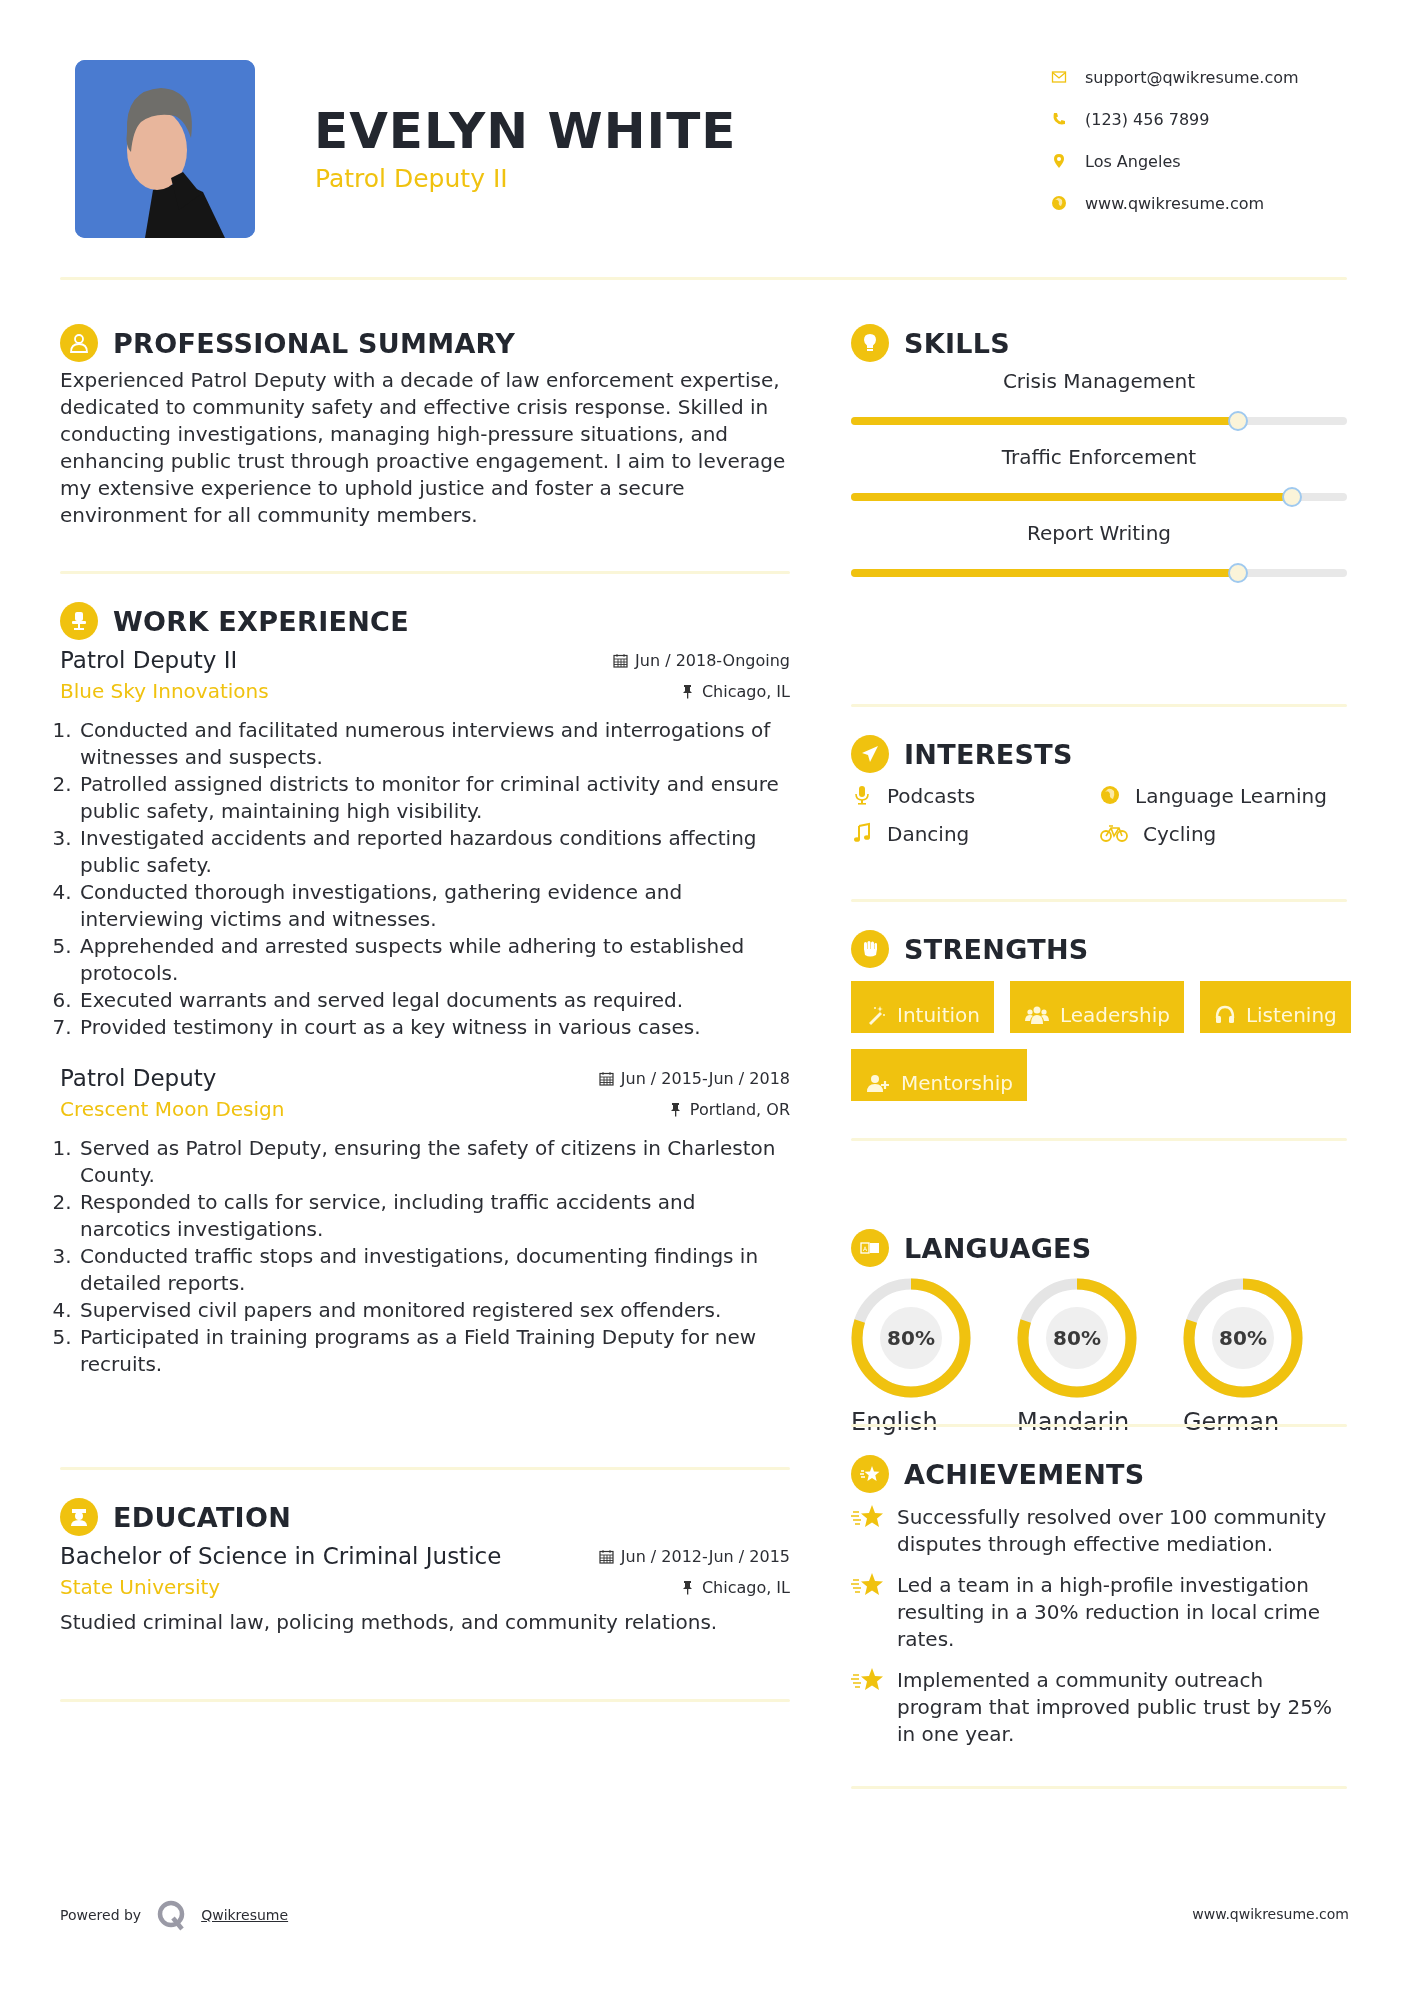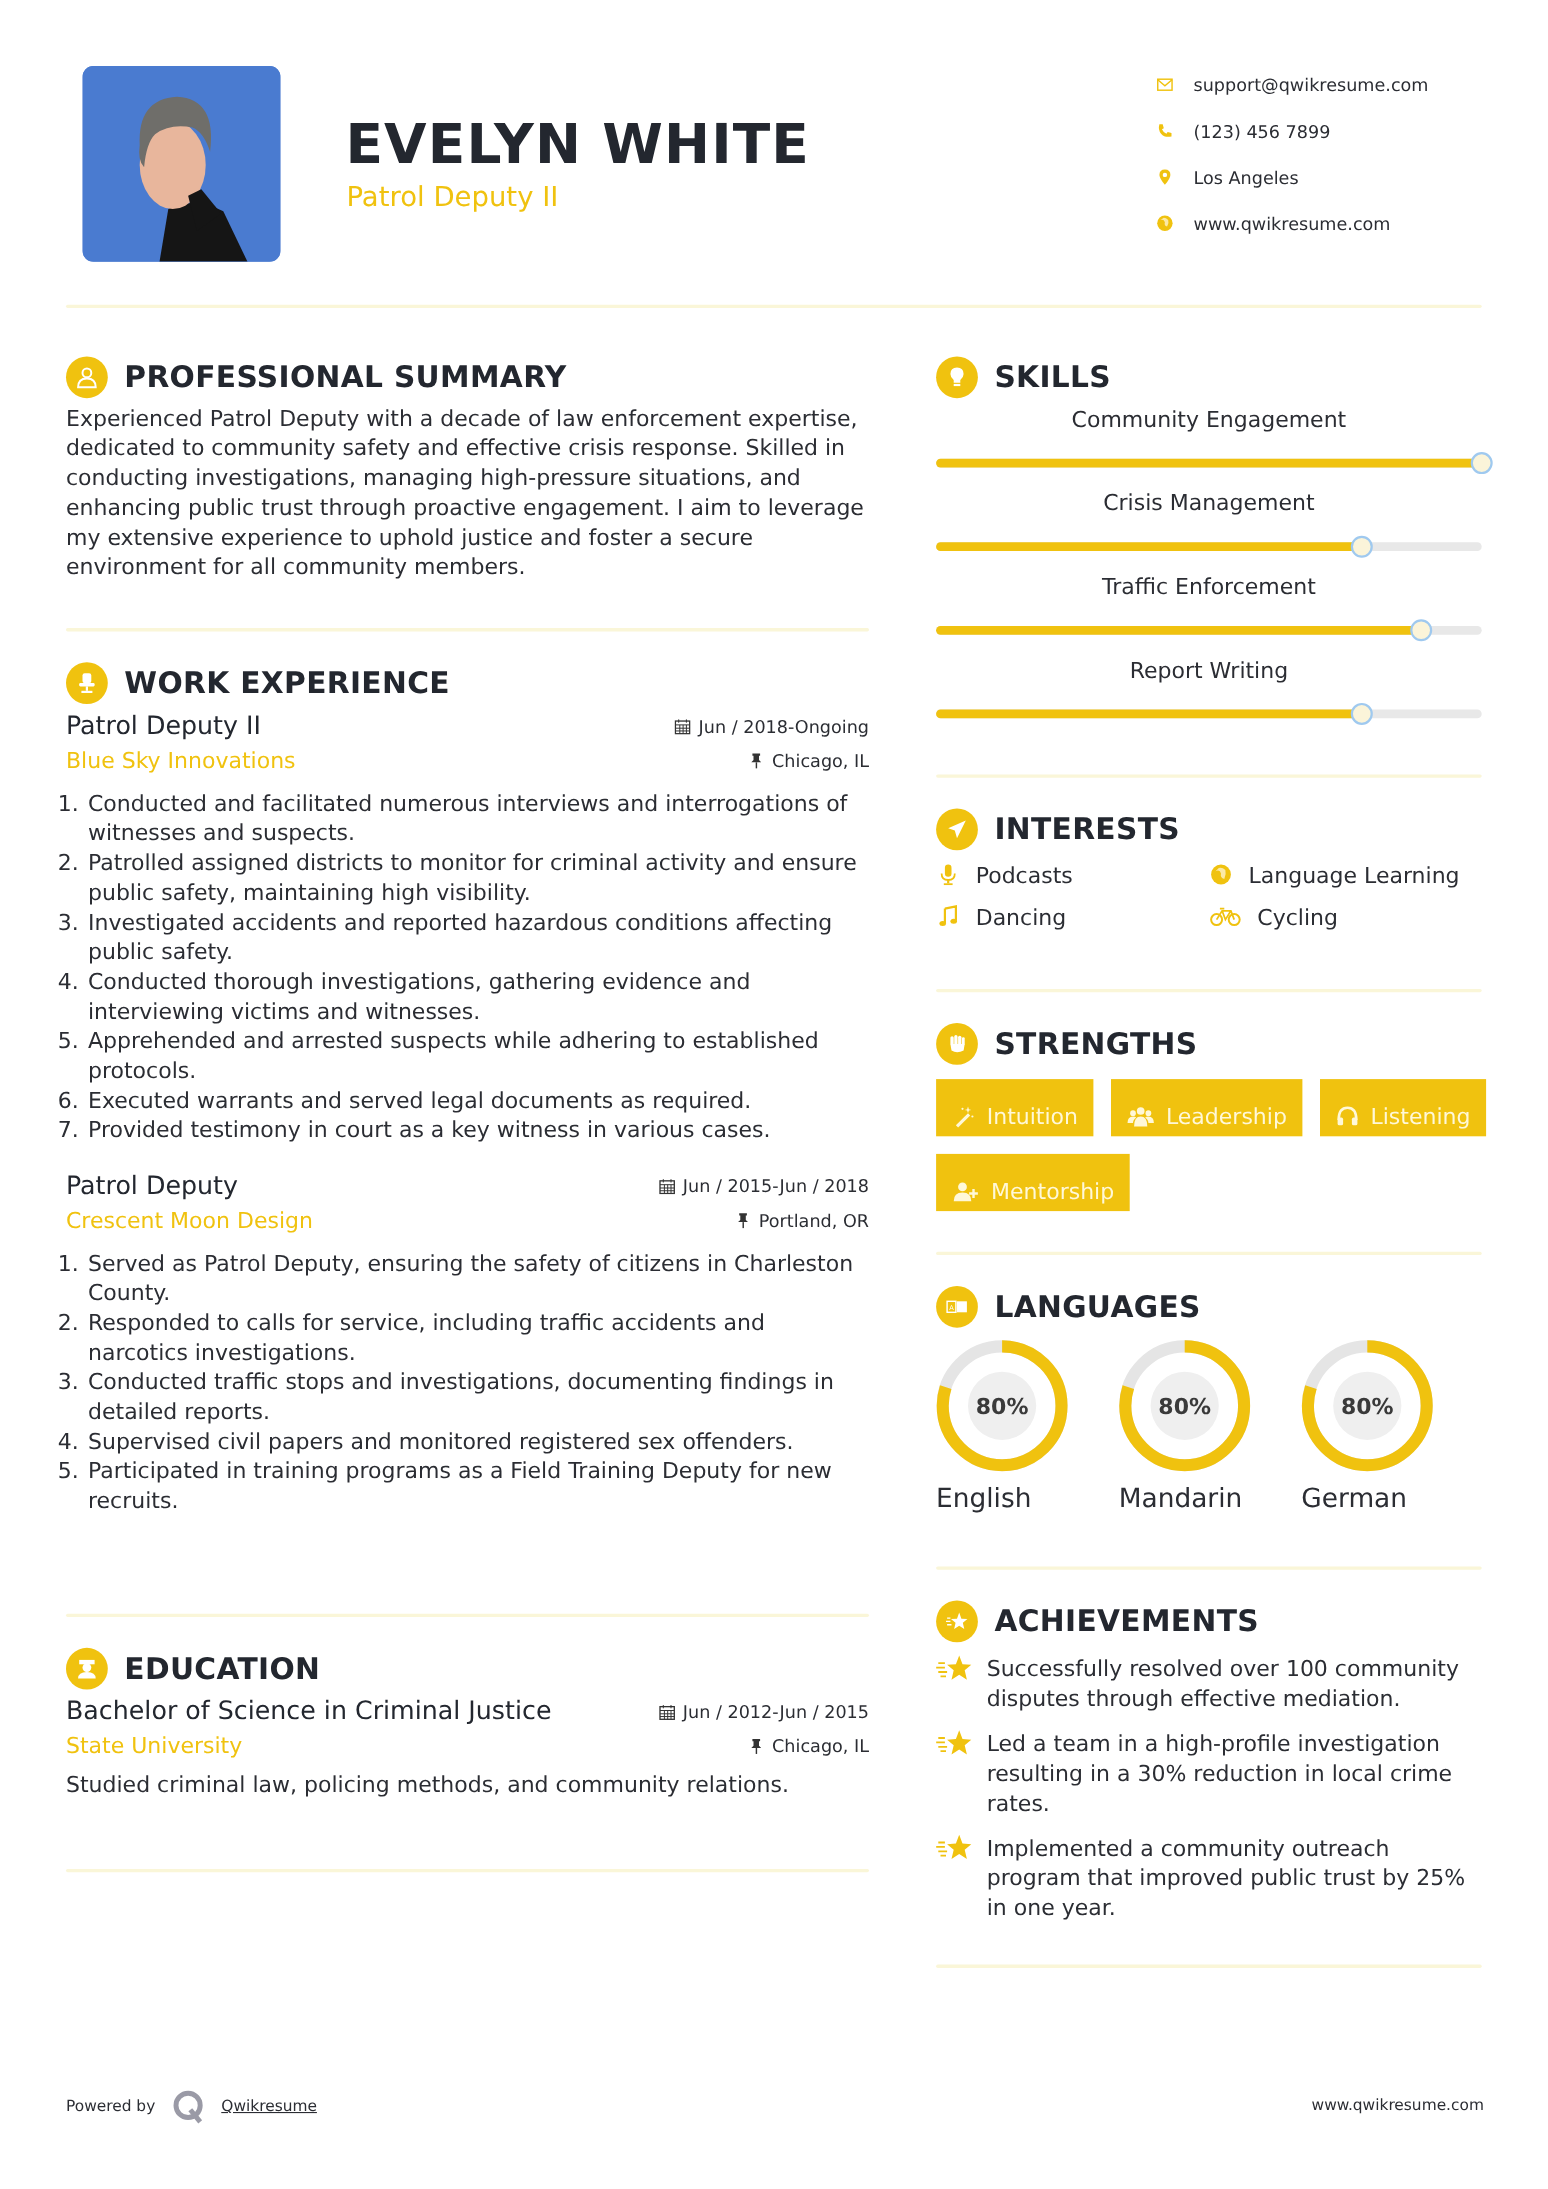--- a/index.html
+++ b/index.html
@@ -261,27 +261,20 @@
       <span class="sec-icon">
         <svg viewBox="0 0 22 22">
             <path d="M11 2 Q17 2 17 8 Q17 11 14 13.5 L14 16 H8 L8 13.5 Q5 11 5 8 Q5 2 11 2 Z" fill="#fff"></path>
             <rect x="8" y="17" width="6" height="2" fill="#fff"></rect>
           </svg>
       </span>
       <span class="sec-title">SKILLS</span>
     </div>
     <div style="margin-top:2px;">
       <div class="skill">
-        <div class="skill-label">Community Engagement</div>
-        <div class="skill-track">
-          <div class="skill-fill" style="width:100%;"></div>
-          <div class="skill-knob" style="left:100%;"></div>
-        </div>
-      </div>
-      <div class="skill">
         <div class="skill-label">Crisis Management</div>
         <div class="skill-track">
           <div class="skill-fill" style="width:78%;"></div>
           <div class="skill-knob" style="left:78%;"></div>
         </div>
       </div>
       <div class="skill">
         <div class="skill-label">Traffic Enforcement</div>
         <div class="skill-track">
           <div class="skill-fill" style="width:89%;"></div>
@@ -393,21 +386,21 @@
             <circle cx="9" cy="7" r="4" fill="#fff8d8"></circle>
             <path d="M1 20 Q1 12 9 12 Q17 12 17 20 Z" fill="#fff8d8"></path>
             <path d="M19 9 V17 M15 13 H23" stroke="#fff8d8" stroke-width="2.2"></path>
           </svg>
         <span>Mentorship</span>
       </div>
     </div>
   </div>
   <div class="hdiv" style="left:851px; top:1138px; width:496px;"></div>
 
-  <div class="section" style="left:851px; top:1168px; width:496px;">
+  <div class="section" style="left:851px; top:1228px; width:496px;">
     <div class="sec-head">
       <span class="sec-icon">
         <svg viewBox="0 0 22 22">
             <rect x="2" y="6" width="8" height="10" fill="none" stroke="#fff" stroke-width="1.3"></rect>
             <rect x="11" y="6" width="9" height="10" fill="#fff"></rect>
             <text x="6" y="14" font-size="6" fill="#fff" text-anchor="middle" font-family="DejaVu Sans, sans-serif">A</text>
           </svg>
       </span>
       <span class="sec-title">LANGUAGES</span>
     </div>

